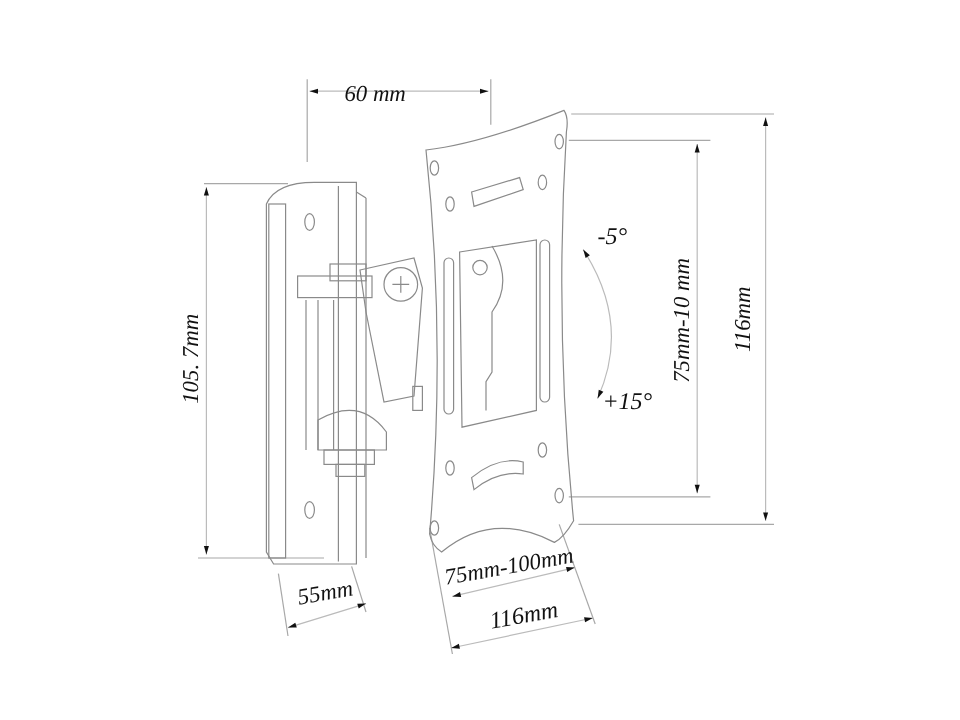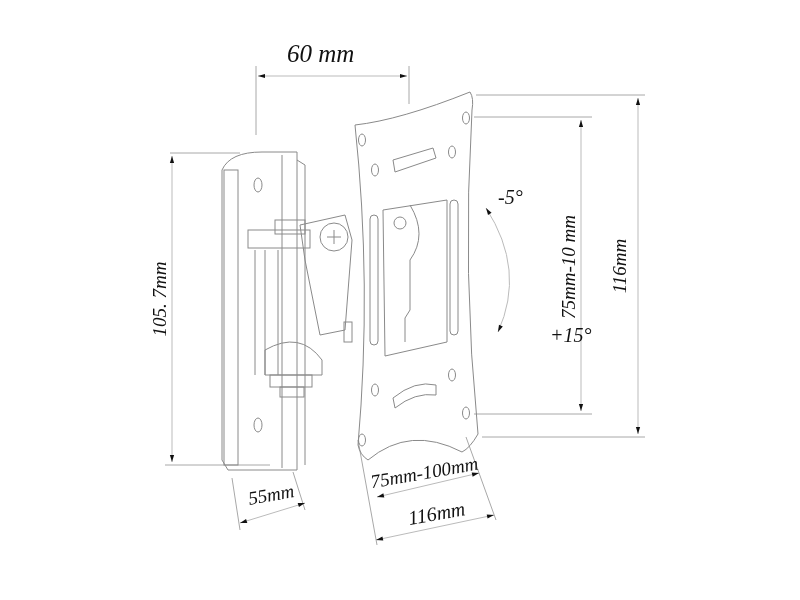--- a/index.html
+++ b/index.html
@@ -84,28 +84,28 @@
     <path d="M393,160 L433,148 L436,158 L395,172 Z"></path>
     <path d="M393,398 Q415,380 436,385 L436,395 Q415,392 395,408 Z"></path>
     <rect x="370" y="215" width="8" height="130" rx="4"></rect>
     <rect x="450" y="200" width="8" height="135" rx="4"></rect>
     <path d="M383,210 L447,200 L447,342 L385,356 Z"></path>
     <circle cx="400" cy="223" r="6"></circle>
     <path d="M410,205 Q428,235 410,260 L410,310 L405,318 L405,342"></path>
   </g>
 </svg>
 
-<div class="lbl" style="left:287px;top:40px;font-size:25px;">60 mm</div>
+<div class="lbl" style="left:287px;top:68px;font-size:19px;">60 mm</div>
 
 <div class="lbl rot" style="left:105px;top:288px;width:110px;text-align:center;font-size:19px;transform:rotate(-90deg);">105. 7mm</div>
 
 <div class="lbl rot" style="left:248px;top:484px;font-size:19px;transform:rotate(-10deg);">55mm</div>
 
 <div class="lbl rot" style="left:370px;top:462px;font-size:19px;transform:rotate(-10deg);">75mm-100mm</div>
 
 <div class="lbl rot" style="left:408px;top:502px;font-size:20px;transform:rotate(-10deg);">116mm</div>
 
 <div class="lbl rot" style="left:504px;top:256px;width:130px;text-align:center;font-size:19px;transform:rotate(-90deg);">75mm-10 mm</div>
 
 <div class="lbl rot" style="left:580px;top:255px;width:80px;text-align:center;font-size:19px;transform:rotate(-90deg);">116mm</div>
 
 <div class="lbl" style="left:498px;top:186px;font-size:20px;">-5°</div>
-<div class="lbl" style="left:502px;top:324px;font-size:20px;margin-left:48px;">+15°</div>
+<div class="lbl" style="left:502px;top:324px;font-size:20px;">+15°</div>
 
 </body></html>

